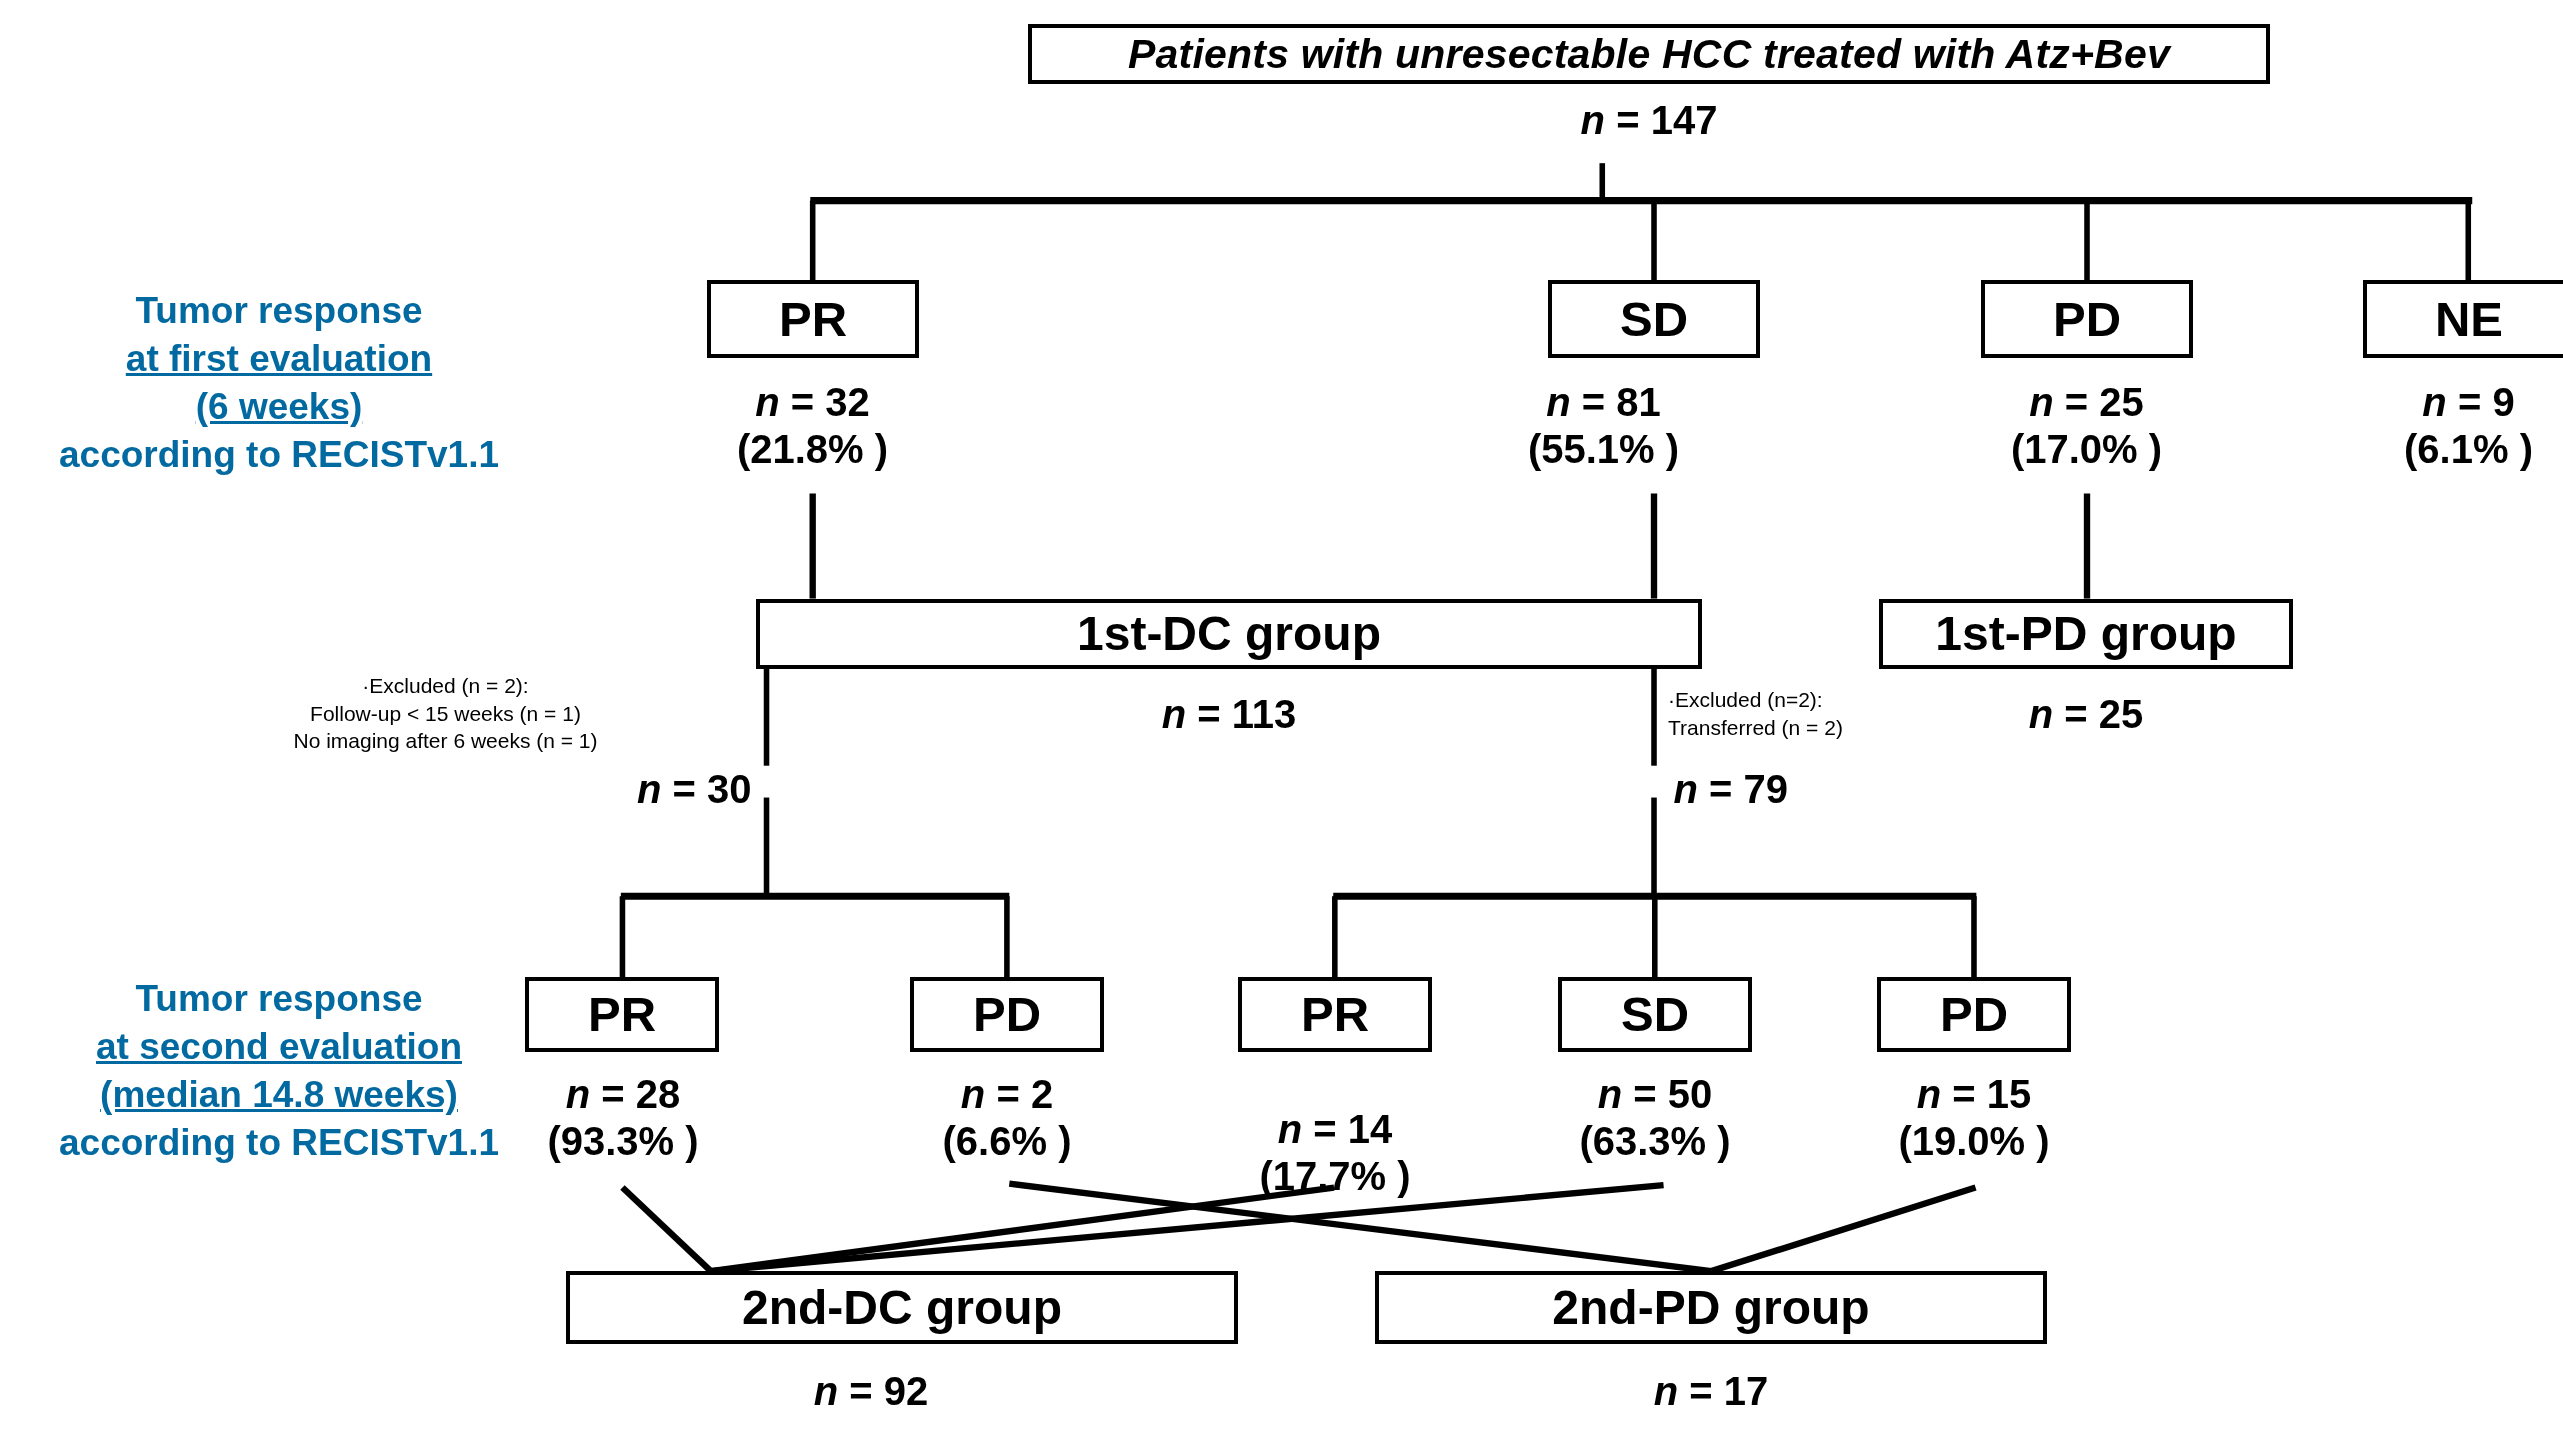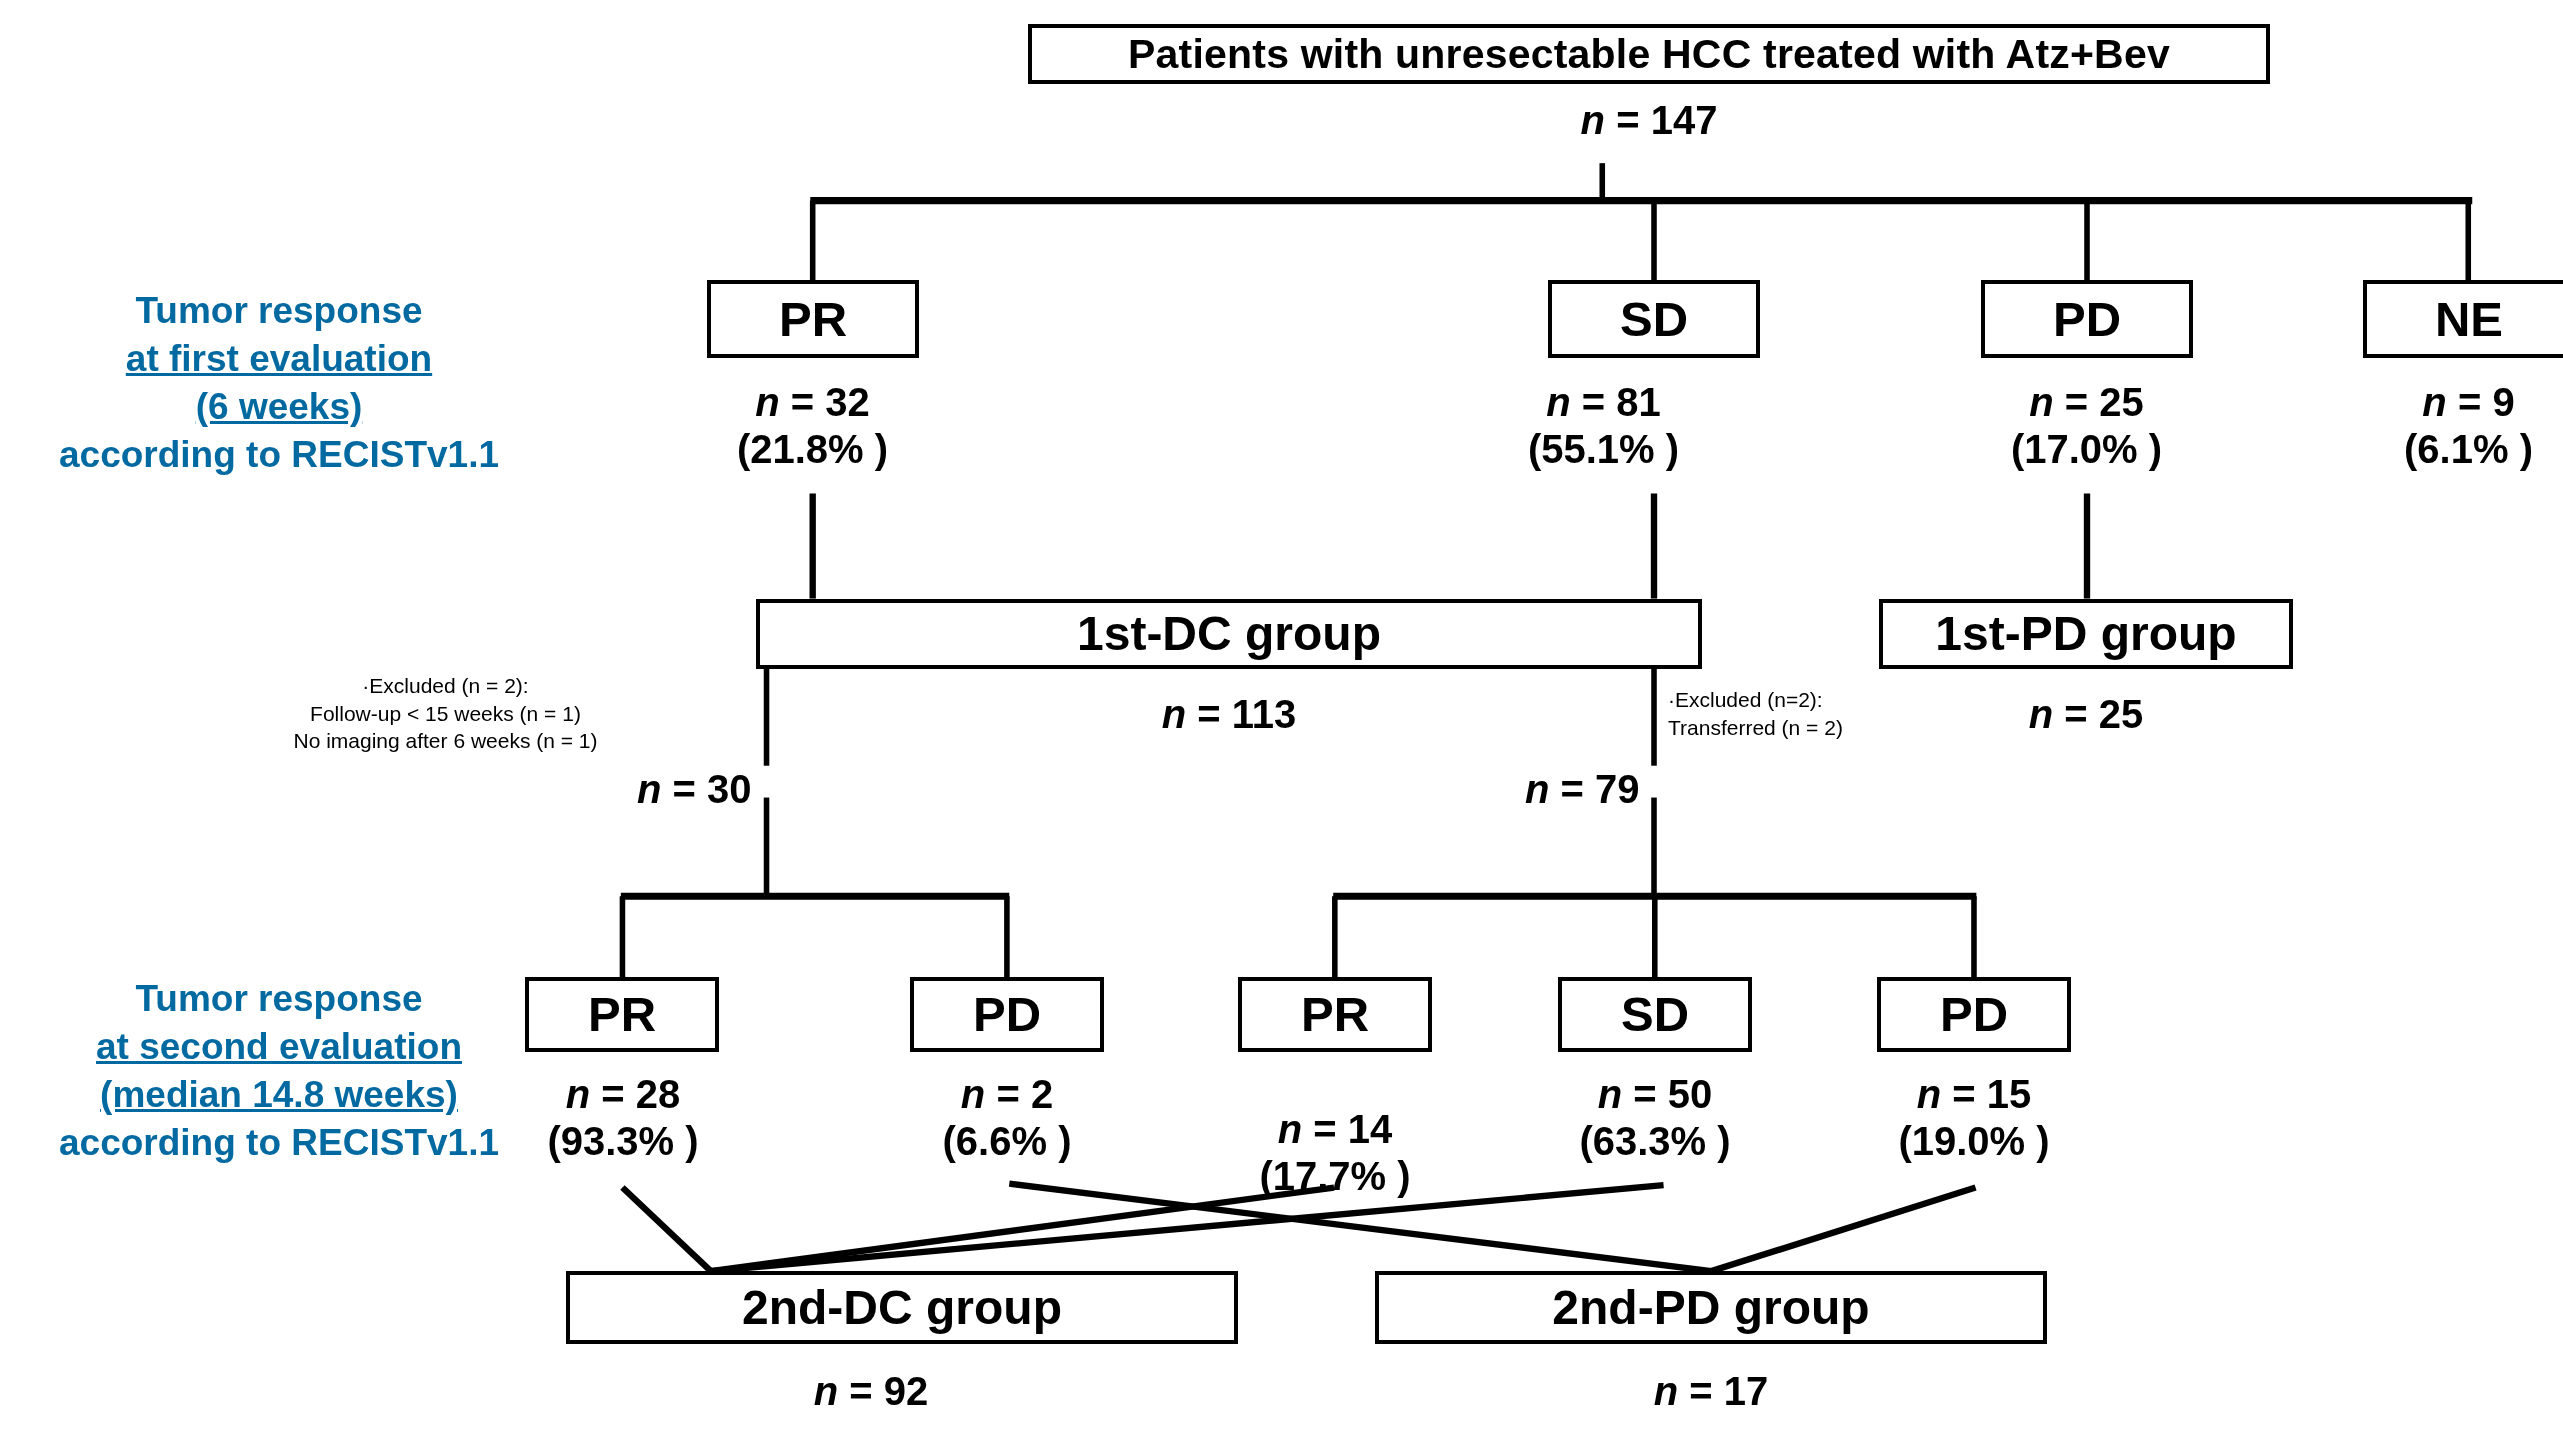--- a/index.html
+++ b/index.html
@@ -33,21 +33,21 @@
     background: #ffffff;
     display: flex;
     align-items: center;
     justify-content: center;
     font-weight: bold;
     color: #000000;
     line-height: 1;
   }
   .node-sm { font-size: 49px; }
   .node-wide { font-size: 48px; align-items: center; }
-  .node-title { font-size: 41px; letter-spacing: 0.2px; }
+  .node-title { font-size: 41px; letter-spacing: 0.2px; font-style: italic; }
 
   .caption {
     position: absolute;
     text-align: center;
     font-weight: bold;
     color: #000000;
     line-height: 1.18;
     white-space: nowrap;
   }
   .cap-n { font-size: 40px; }
@@ -194,21 +194,21 @@
   </div>
 
   <div class="excl left-align" style="left:1668px; top:686px; width:334px;">
     <div>·Excluded (n=2):</div>
     <div>Transferred (n = 2)</div>
   </div>
 
   <div class="caption cap-n" style="left:637px; top:766px; width:263px; text-align:left;">
     <span><i>n</i> = 30</span>
   </div>
-  <div class="caption cap-n" style="left:1525px; top:766px; width:263px; text-align:left;">
+  <div class="caption cap-n" style="left:1525px; top:766px; width:263px; text-align:right;">
     <span><i>n</i> = 79</span>
   </div>
 
   <div class="node node-sm" style="left:525px; top:977px; width:194px; height:75px;">
     <span>PR</span>
   </div>
   <div class="caption cap-n" style="left:478px; top:1071px; width:290px;">
     <div><i>n</i> = 28</div>
     <div>(93.3% )</div>
   </div>

